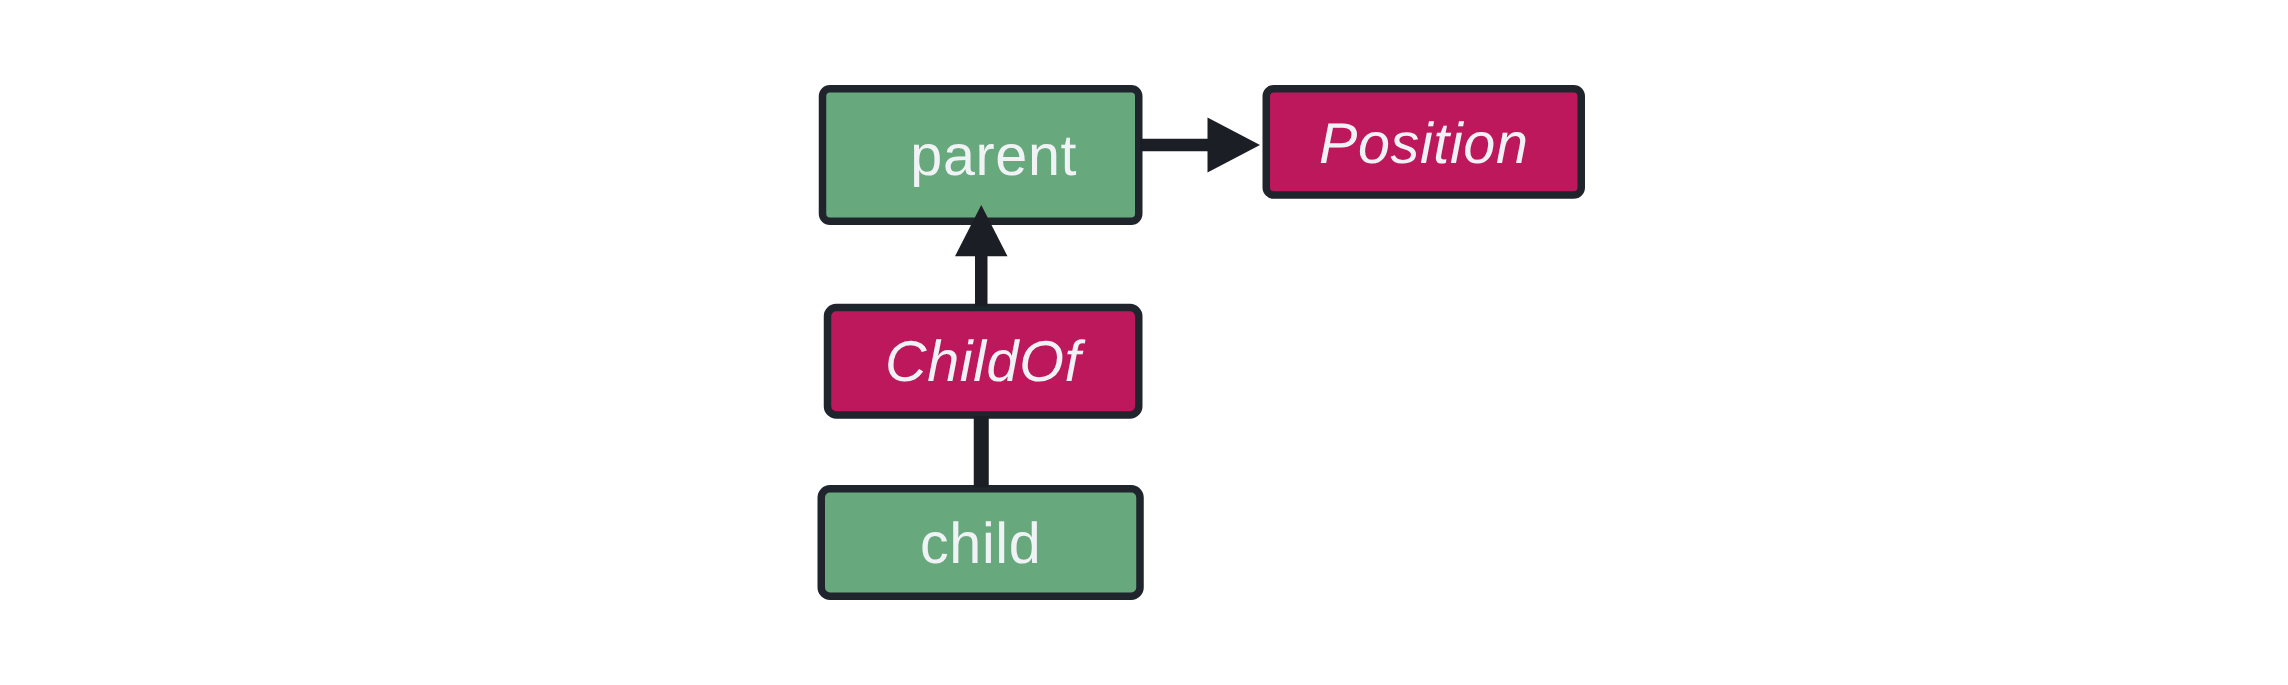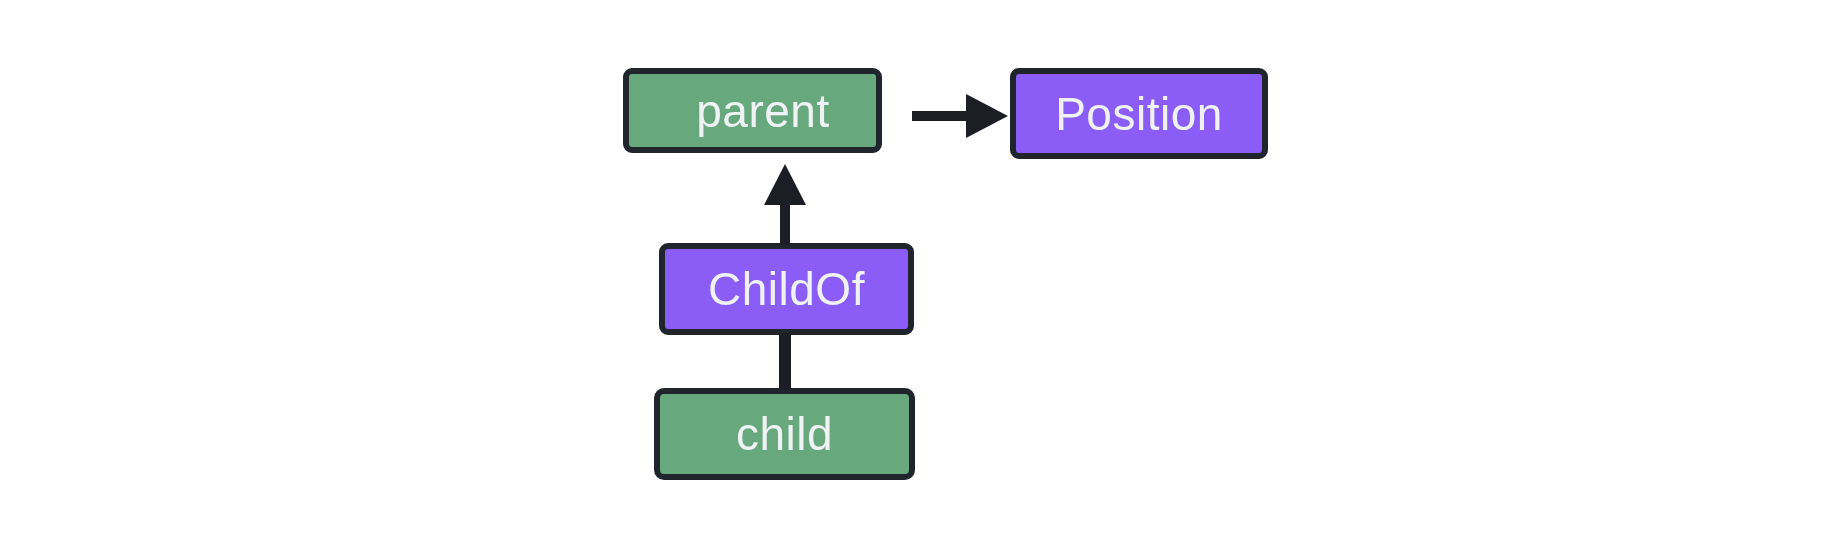--- a/index.html
+++ b/index.html
@@ -18,32 +18,32 @@
   .node {
     position: absolute;
     box-sizing: border-box;
     border: 6px solid #20242c;
     border-radius: 9px;
     display: flex;
     align-items: center;
     justify-content: center;
   }
   .node-entity { background: #67a87c; }
-  .node-relation { background: #8b5cf6; }
+  .node-relation { background: #be185d; font-style: italic; }
   .node-label {
     color: #f0f3f6;
     font-size: 46px;
     line-height: 1;
     letter-spacing: 0.5px;
     user-select: none;
   }
   
-  .node-parent   { left: 623px;  top: 68px;  width: 259px; height: 85px; padding-left: 21px; }
+  .node-parent   { left: 655px;  top: 68px;  width: 259px; height: 112px; padding-left: 21px; }
   .node-position { left: 1010px; top: 68px;  width: 258px; height: 91px; }
-  .node-childof  { left: 659px;  top: 243px; width: 255px; height: 92px; }
+  .node-childof  { left: 659px;  top: 243px; width: 255px; height: 92px; border-radius: 10px; }
   .node-child    { left: 654px;  top: 388px; width: 261px; height: 92px; border-radius: 10px; }
 
   
   .edge { position: absolute; background: #1b1e24; }
   .edge-h-shaft { left: 912px; top: 111px; width: 60px; height: 10px; }
   .edge-v-shaft { left: 780px; top: 202px; width: 10px; height: 43px; }
   .edge-plain   { left: 779px; top: 333px; width: 12px; height: 57px; }
 
   .arrowhead { position: absolute; width: 0; height: 0; }
   .arrowhead-right {

